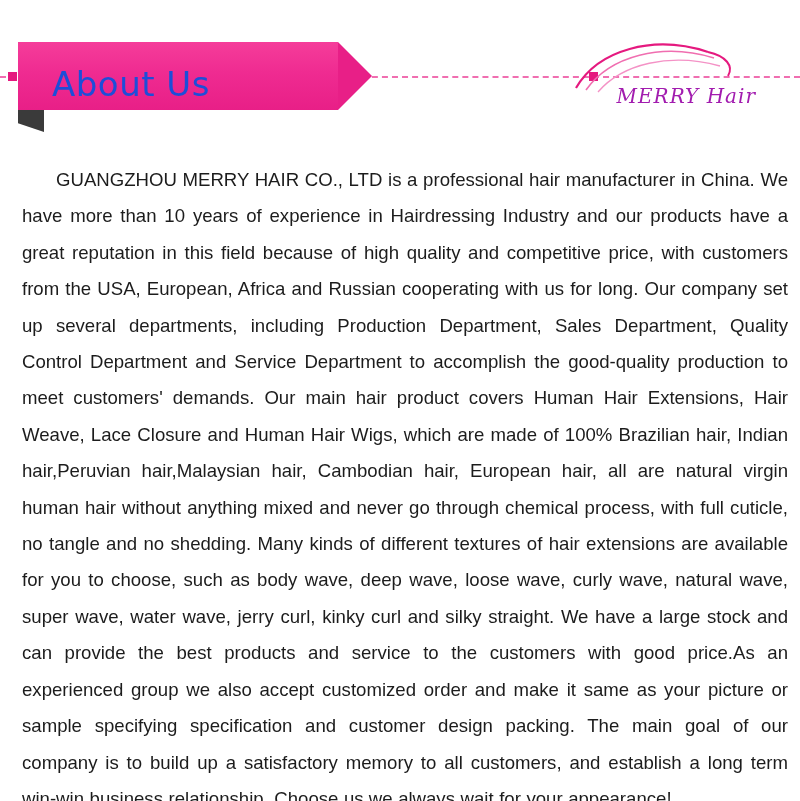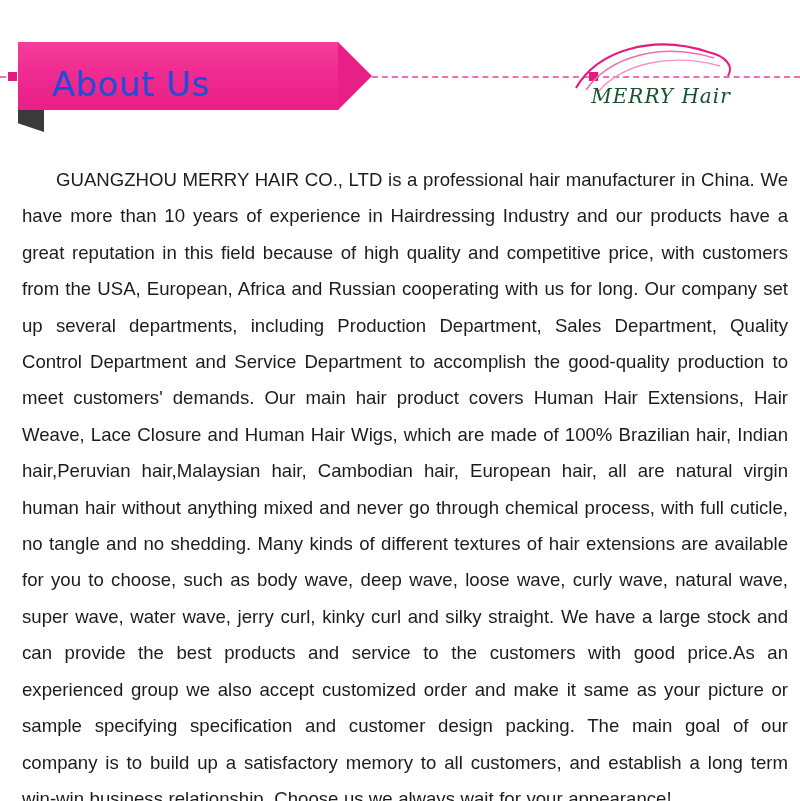--- a/index.html
+++ b/index.html
@@ -92,25 +92,25 @@
     right: 52px;
     width: 190px;
     height: 72px;
   }
   .logo svg { display: block; }
   .logo-text {
     position: absolute;
     bottom: 4px;
     left: 8px;
     width: 100%;
-    text-align: center;
+    text-align: right;
     font-family: "DejaVu Serif", serif;
     font-style: italic;
     font-size: 20px;
-    color: #14532d;
+    color: #a21caf;
     letter-spacing: 1px;
     margin-top: 16px;
   }
 
   
   .content {
     position: absolute;
     top: 162px;
     left: 22px;
     width: 766px;

